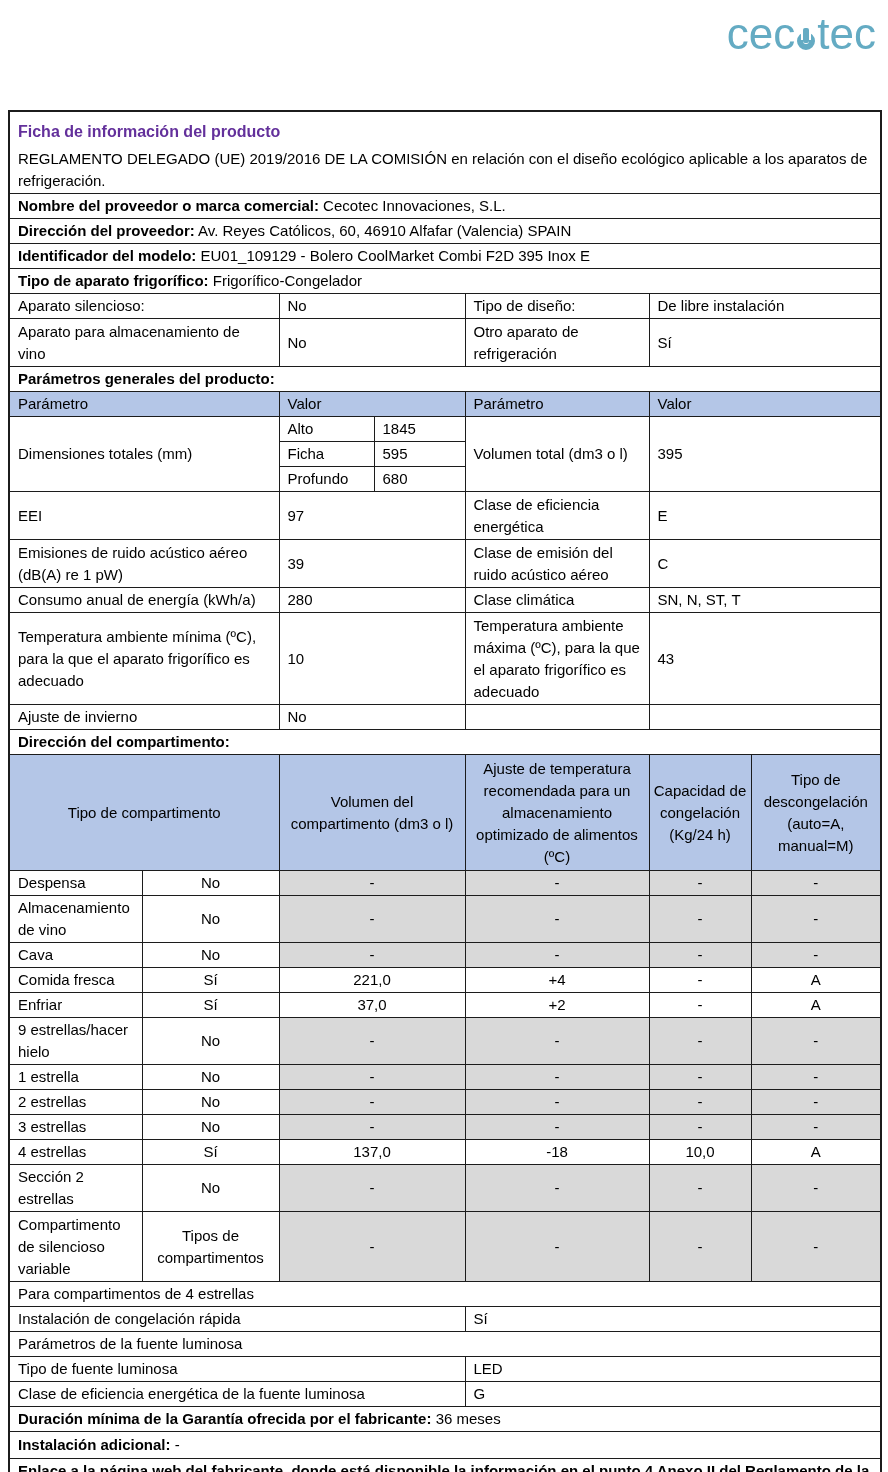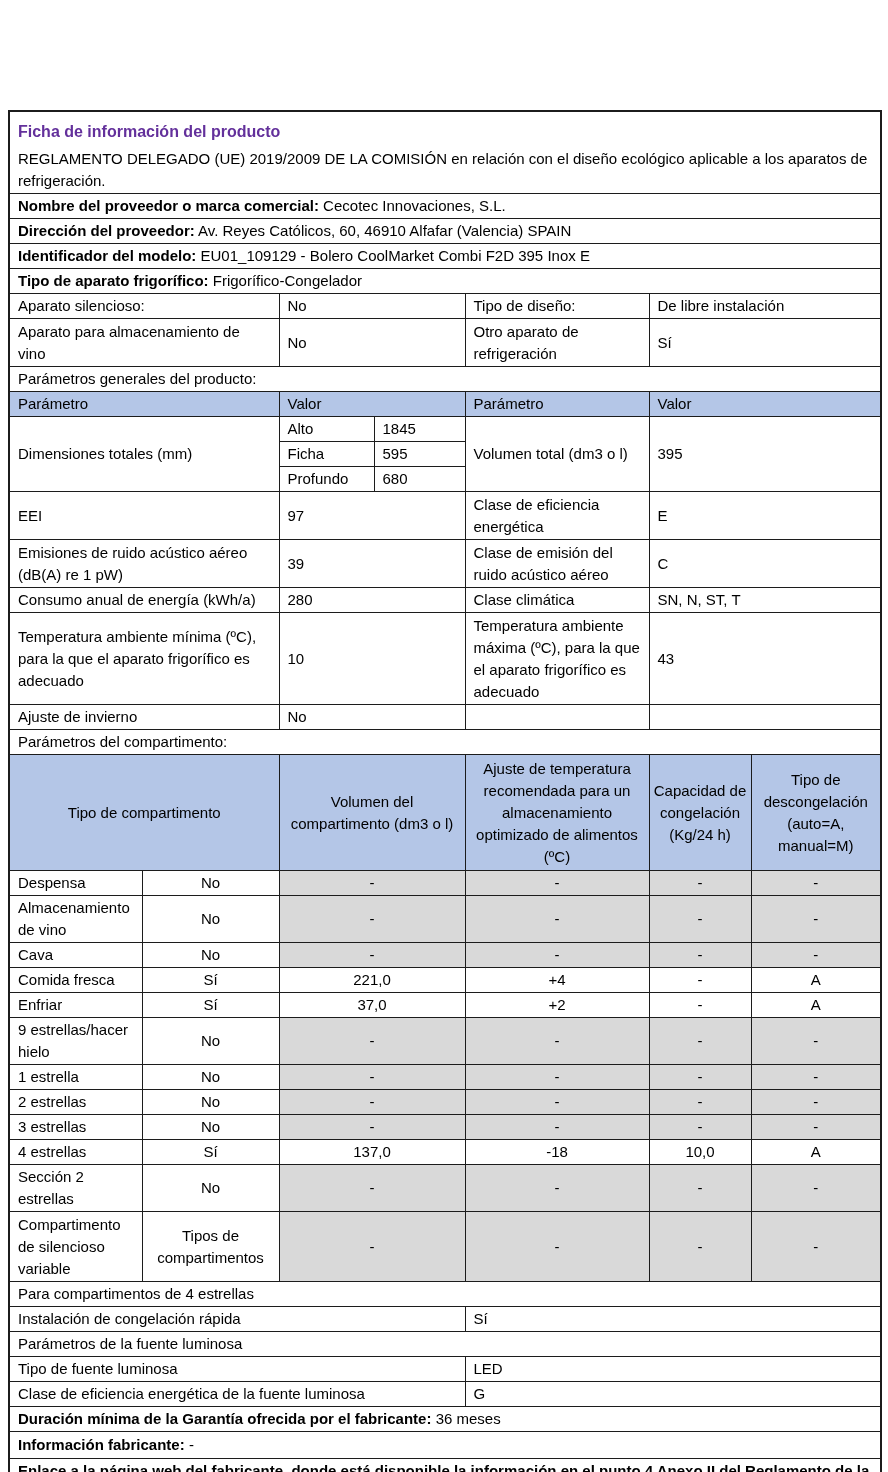--- a/index.html
+++ b/index.html
@@ -60,51 +60,54 @@
   }
   td {
     border: 1px solid var(--border);
     padding: 1px 8px;
     vertical-align: middle;
     overflow: hidden;
   }
   td.c { text-align: center; padding: 1px 2px; }
   td.hdr { background: var(--header-bg); margin-top: 9px; }
   td.sh { background: var(--shaded-cell); }
-  .bold { font-weight: normal; }
+  .bold { font-weight: bold; }
   h1.title {
     margin: 0; padding: 4px 0 2px 0;
     font-size: 16px; line-height: 28px;
     color: var(--title); font-weight: bold;
   }
   p.subtitle { margin: 0; }
   .titlecell { vertical-align: top; padding-top: 2px; }
 </style>
 </head>
 <body>
 
 <div class="page">
 
+  <div class="logo">
+    <span>cec</span><span class="pwr"><span class="gap"></span><span class="stem"></span></span><span>tec</span>
+  </div>
 
   <table class="sheet">
     <colgroup>
       <col style="width:133px">
         <col style="width:137px">
         <col style="width:95px">
         <col style="width:91px">
         <col style="width:184px">
         <col style="width:102px">
         <col style="width:130px">
     </colgroup>
     <tbody>
 
       <tr style="height:80px">
         <td colspan="7" class="titlecell">
           <h1 class="title">Ficha de información del producto</h1>
-          <p class="subtitle">REGLAMENTO DELEGADO (UE) 2019/2009 DE LA COMISIÓN en relación con el diseño ecológico aplicable a los aparatos de refrigeración.</p>
+          <p class="subtitle">REGLAMENTO DELEGADO (UE) 2019/2016 DE LA COMISIÓN en relación con el diseño ecológico aplicable a los aparatos de refrigeración.</p>
         </td>
       </tr>
 
       <tr style="height:25px">
         <td colspan="7"><b>Nombre del proveedor o marca comercial:</b> <span>Cecotec Innovaciones, S.L.</span></td>
       </tr>
       <tr style="height:25px">
         <td colspan="7"><b>Dirección del proveedor:</b> <span>Av. Reyes Católicos, 60, 46910 Alfafar (Valencia) SPAIN</span></td>
       </tr>
       <tr style="height:25px">
@@ -178,21 +181,21 @@
         <td colspan="2">43</td>
       </tr>
       <tr style="height:24px">
         <td colspan="2">Ajuste de invierno</td>
         <td colspan="2">No</td>
         <td></td>
         <td colspan="2"></td>
       </tr>
 
       <tr style="height:23px">
-        <td colspan="7" class="bold">Parámetros del compartimento:</td>
+        <td colspan="7" class="bold">Dirección del compartimento:</td>
       </tr>
       <tr style="height:116px">
         <td colspan="2" class="hdr c">Tipo de compartimento</td>
         <td colspan="2" class="hdr c">Volumen del compartimento (dm3 o l)</td>
         <td class="hdr c">Ajuste de temperatura recomendada para un almacenamiento optimizado de alimentos (ºC)</td>
         <td class="hdr c">Capacidad de congelación (Kg/24 h)</td>
         <td class="hdr c">Tipo de descongelación (auto=A, manual=M)</td>
       </tr>
 
       <tr style="height:24px">
@@ -309,21 +312,21 @@
       </tr>
       <tr style="height:24px">
         <td colspan="4">Clase de eficiencia energética de la fuente luminosa</td>
         <td colspan="3">G</td>
       </tr>
 
       <tr style="height:24px">
         <td colspan="7"><b>Duración mínima de la Garantía ofrecida por el fabricante:</b> <span>36 meses</span></td>
       </tr>
       <tr style="height:27px">
-        <td colspan="7"><b>Información fabricante:</b> <span>-</span></td>
+        <td colspan="7"><b>Instalación adicional:</b> <span>-</span></td>
       </tr>
       <tr style="height:44px">
         <td colspan="7"><b>Enlace a la página web del fabricante, donde está disponible la información en el punto 4 Anexo II del Reglamento de la Comisión (UE) 2019/2019:</b> </td>
       </tr>
 
     </tbody>
   </table>
 </div>
 
 </body></html>

